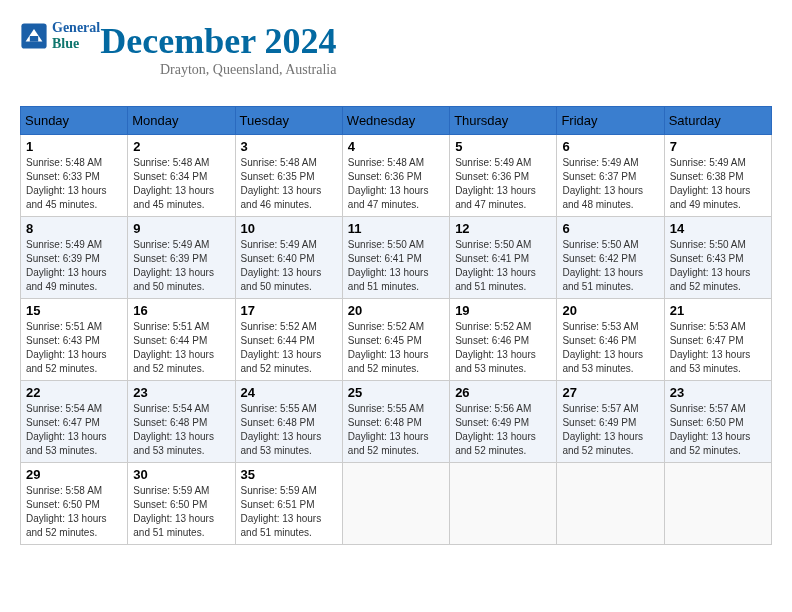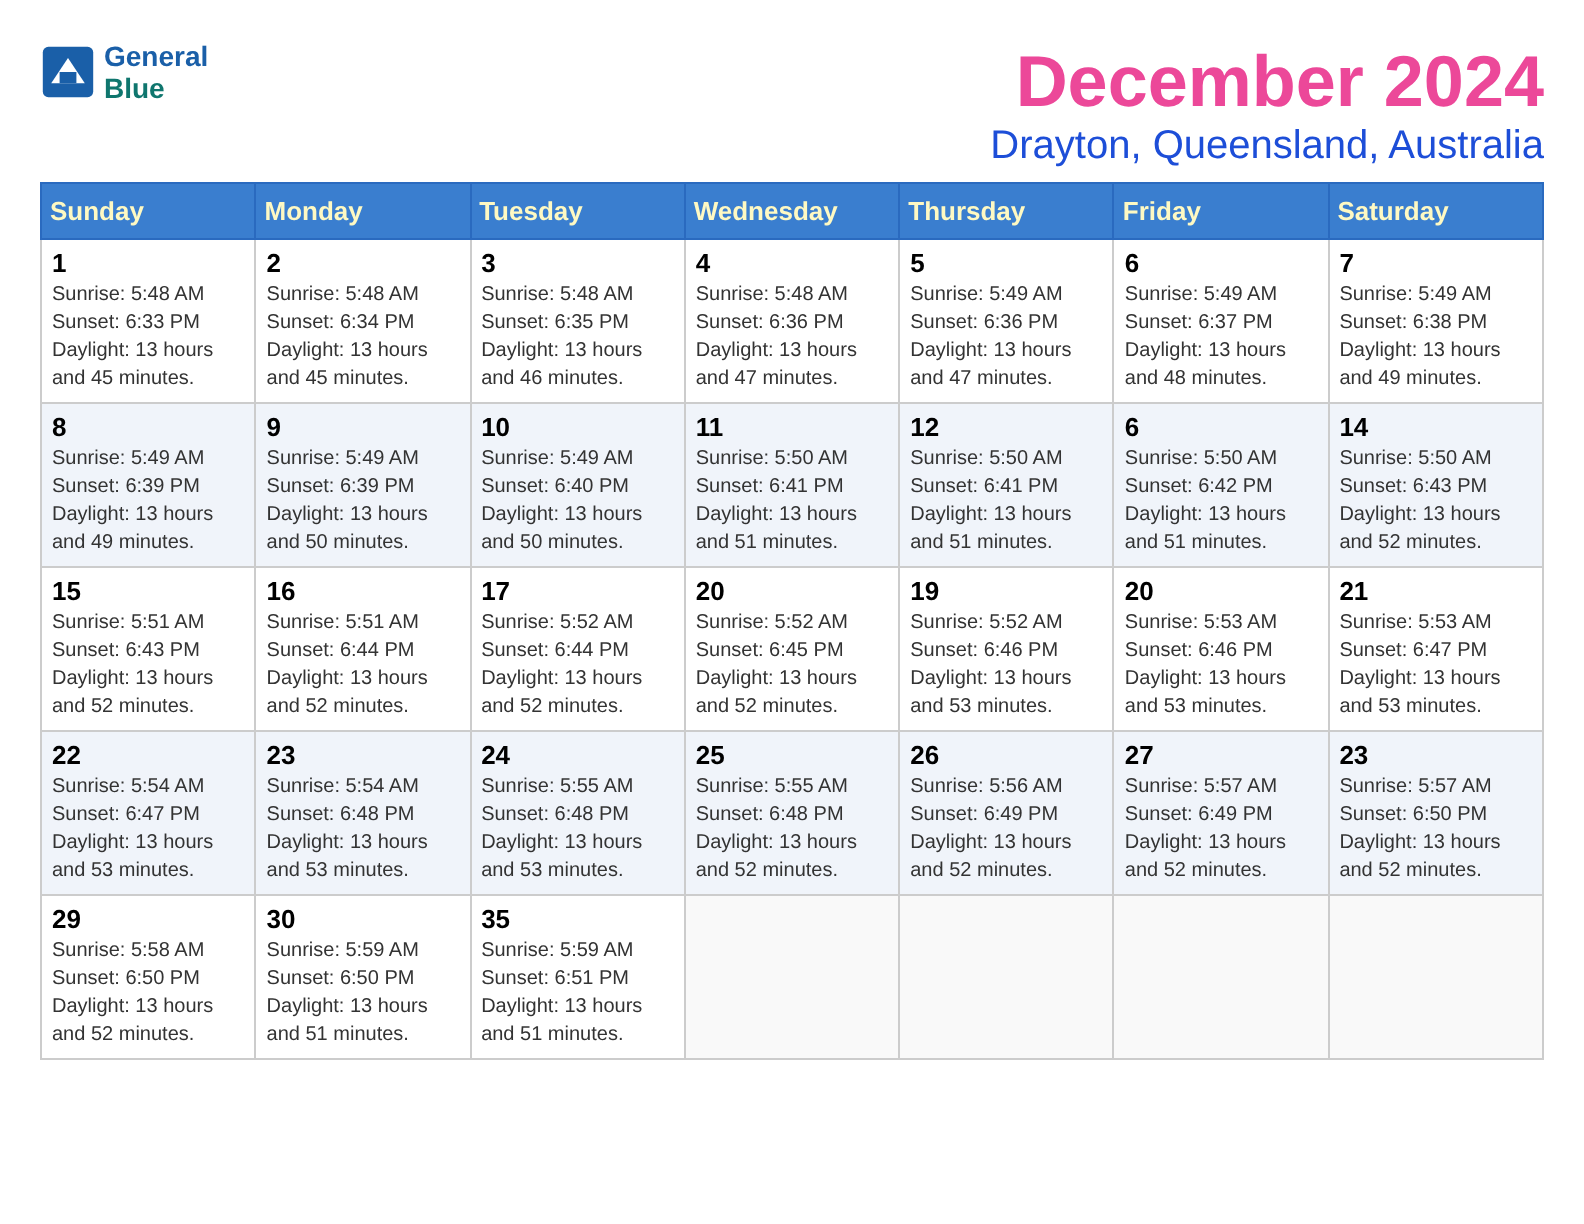--- a/index.html
+++ b/index.html
@@ -5,57 +5,57 @@
     * { box-sizing: border-box; margin: 0; padding: 0; }
     body {
       font-family: Arial, sans-serif;
       background: #fff;
       width: 792px;
       min-height: 612px;
       padding: 20px;
     }
     .header-area {
       display: flex;
-      justify-content: space-between;
       align-items: flex-start;
-      margin-bottom: 6px;
+      margin-bottom: 28px;
+      font-family: Liberation Serif, serif;
     }
     .logo {
       display: flex;
       align-items: center;
       gap: 4px;
     }
     .logo-icon {
       width: 28px;
       height: 28px;
     }
     .title-area {
       text-align: right;
     }
     .cal-title {
       font-size: 36px;
       font-weight: bold;
-      color: #ec4899;
+      color: #0369a1;
     }
     .cal-subtitle {
-      font-size: 20px;
-      color: #1d4ed8;
+      font-size: 14px;
+      color: #737373;
     }
     .calendar-table {
       width: 100%;
       border-collapse: collapse;
       font-size: 10.5px;
     }
     .calendar-table th {
       background-color: #3a7ecf;
-      color: #fef9c3;
+      color: #000000;
       padding: 6px 4px;
       text-align: left;
       font-size: 13px;
-      font-weight: bold;
+      font-weight: normal;
       border: 1px solid #2a6abf;
     }
     .calendar-table td {
       border: 1px solid #ccc;
       vertical-align: top;
       padding: 4px 5px;
       width: calc(100% / 7);
       min-height: 80px;
       background: #fff;
     }

